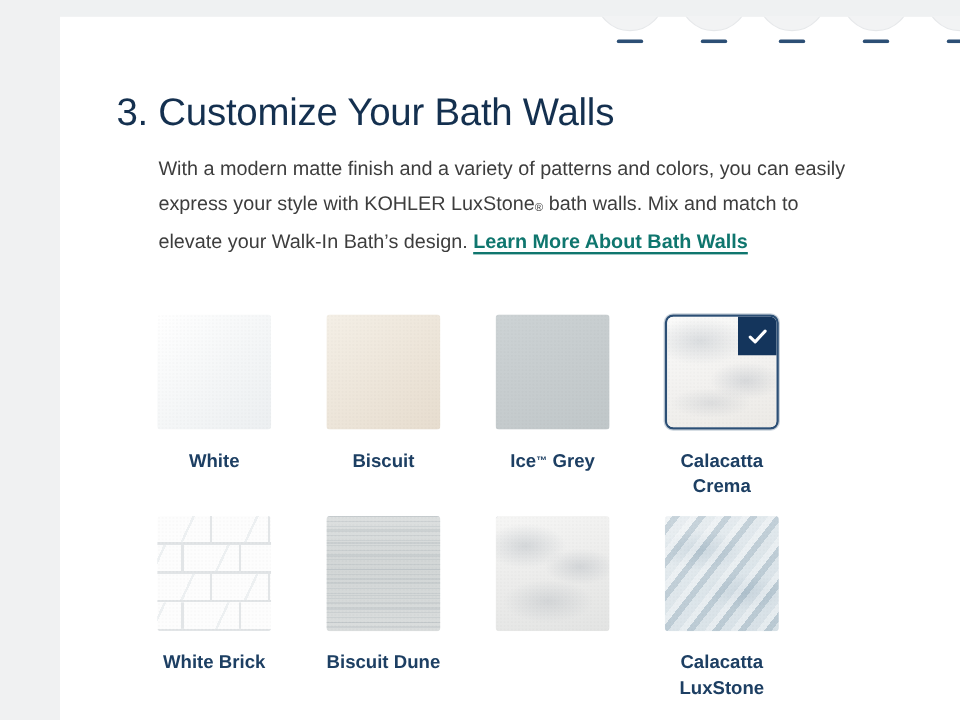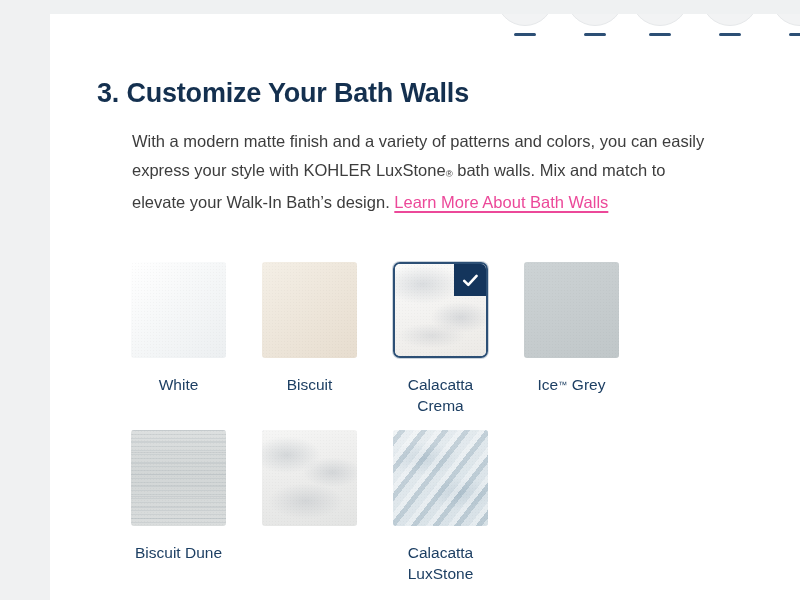--- a/index.html
+++ b/index.html
@@ -69,58 +69,59 @@
     height: 586px;
     background: #ffffff;
   }
 
   
   #section-heading {
     position: absolute;
     left: 47px;
     top: 62px;
     margin: 0;
-    font-size: 27px;
+    font-size: 32px;
     line-height: 34px;
-    font-weight: bold;
+    font-weight: normal;
     color: #14304f;
     letter-spacing: -0.2px;
   }
 
   
   #section-body {
     position: absolute;
     left: 82px;
     top: 113px;
     width: 580px;
     margin: 0;
     font-size: 16.5px;
     line-height: 29px;
     color: #3d3d3d;
   }
   #learn-more-link {
-    color: #ec4899;
-    font-weight: normal;
+    color: #0f766e;
+    font-weight: bold;
     text-decoration: underline;
     text-underline-offset: 3px;
     text-decoration-thickness: 2px;
     cursor: pointer;
   }
 
   
   #swatch-grid {
     position: absolute;
     left: 81px;
     top: 248px;
     width: 590px;
   }
   .swatch-row {
     display: flex;
-    gap: 36px;
+    gap: 46px;
     margin-bottom: 14px;
+    font-weight: bold;
   }
   .swatch-cell {
     width: 95px;
     cursor: pointer;
   }
   .swatch-tile-wrap {
     position: relative;
     width: 95px;
     height: 96px;
   }
@@ -324,46 +325,60 @@
             <div class="swatch-label"><span>White</span></div>
           </div>
           <div class="swatch-cell">
             <div class="swatch-tile-wrap">
               <div class="swatch-tile">
                 <div class="tex tex-biscuit"></div>
               </div>
             </div>
             <div class="swatch-label"><span>Biscuit</span></div>
           </div>
+          <div class="swatch-cell">
+            <div class="swatch-tile-wrap">
+              <div class="swatch-tile">
+                <div class="tex tex-icegrey"></div>
+              </div>
+            </div>
+            <div class="swatch-label"><span>Ice</span><span class="tm">™</span><span> Grey</span></div>
+          </div>
           <div class="swatch-cell is-selected">
             <div class="swatch-tile-wrap">
               <div class="swatch-tile">
                 <div class="tex tex-calacatta"></div>
               </div>
               <div class="swatch-check">
                 <svg width="17" height="17" viewBox="0 0 17 17" aria-hidden="true">
                   <path d="M2.2 8.9 L6.3 12.9 L14.6 3.9" fill="none" stroke="#ffffff" stroke-width="2.6" stroke-linecap="round" stroke-linejoin="round"></path>
                 </svg>
               </div>
             </div>
             <div class="swatch-label"><span>Calacatta</span><span> Crema</span></div>
           </div>
-          <div class="swatch-cell">
-            <div class="swatch-tile-wrap">
-              <div class="swatch-tile">
-                <div class="tex tex-icegrey"></div>
-              </div>
-            </div>
-            <div class="swatch-label"><span>Ice</span><span class="tm">™</span><span> Grey</span></div>
-          </div>
         </div>
         <div class="swatch-row">
           <div class="swatch-cell">
             <div class="swatch-tile-wrap">
               <div class="swatch-tile">
+                <div class="tex tex-brick"></div>
+                <div class="brick-rows">
+                  <div class="brick-row" style="top: 0px; transform: translateX(0px);"></div>
+                  <div class="brick-row" style="top: 24px; transform: translateX(-24px);"></div>
+                  <div class="brick-row" style="top: 48px; transform: translateX(0px);"></div>
+                  <div class="brick-row" style="top: 72px; transform: translateX(-24px);"></div>
+                </div>
+              </div>
+            </div>
+            <div class="swatch-label"><span>White</span><span> Brick</span></div>
+          </div>
+          <div class="swatch-cell">
+            <div class="swatch-tile-wrap">
+              <div class="swatch-tile">
                 <div class="tex tex-veincut"></div>
               </div>
             </div>
             <div class="swatch-label"><span>Biscuit</span><span> Dune</span></div>
           </div>
           <div class="swatch-cell">
             <div class="swatch-tile-wrap">
               <div class="swatch-tile">
                 <div class="tex tex-crosscut"></div>
               </div>

